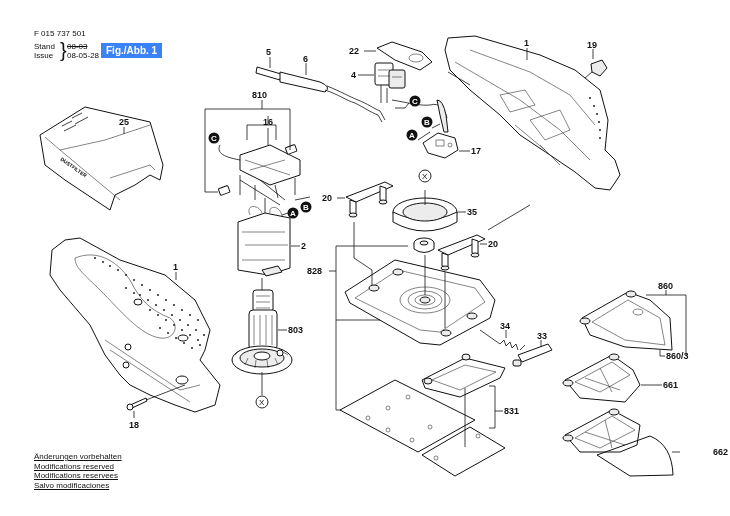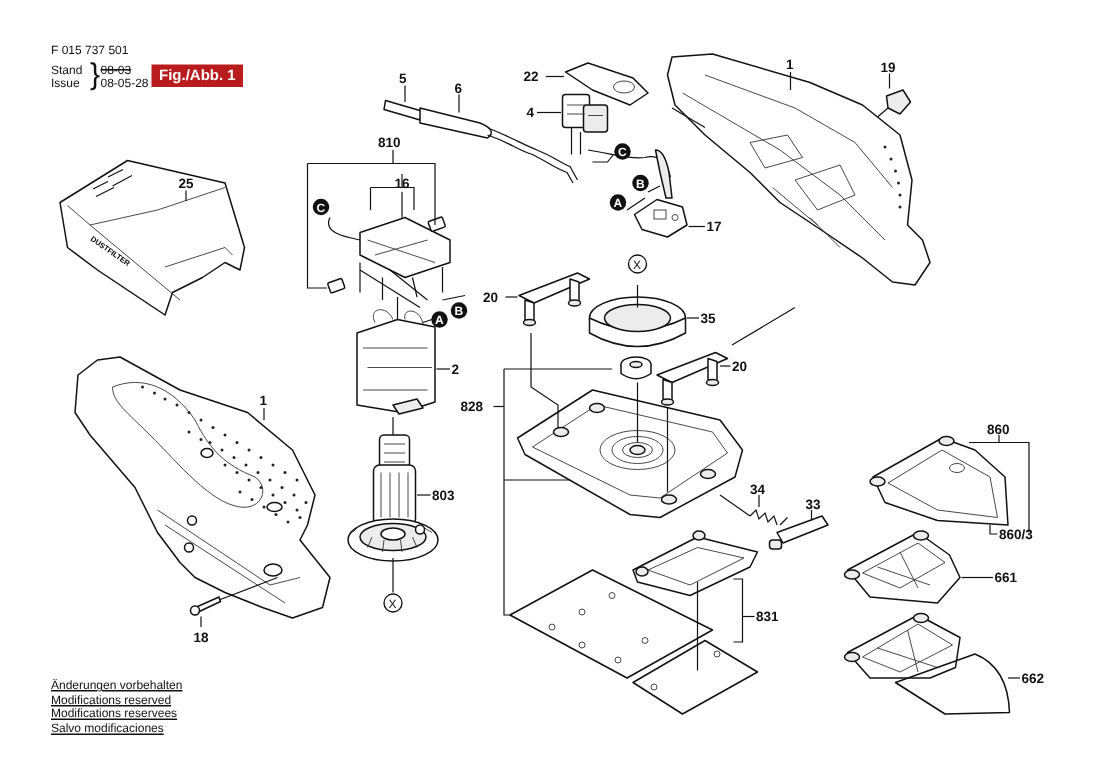--- a/index.html
+++ b/index.html
@@ -1,20 +1,20 @@
 <!DOCTYPE html>
 <html><head>
 <meta charset="utf-8">
 <style>
   html, body { margin: 0; padding: 0; background: #ffffff; }
   body { width: 730px; height: 516px; position: relative; overflow: hidden;
          font-family: "Liberation Sans", sans-serif; color: #111; }
   .abs { position: absolute; }
   .hdr { font-size: 8px; line-height: 10px; }
-  .fig-badge { background: #b91c1c; color: #fff; font-weight: bold; font-size: 10px;
+  .fig-badge { background: #3b82f6; color: #fff; font-weight: bold; font-size: 10px;
                padding: 1px 5px; line-height: 13px; }
   .strike { text-decoration: line-through; }
   .footer { font-size: 8px; line-height: 9.5px; text-decoration: underline; }
   .lbl { position: absolute; font-size: 9px; font-weight: bold; line-height: 10px; white-space: nowrap; }
   svg#diagram { position: absolute; left: 0; top: 0; }
   .ol { fill: #fff; stroke: #111; stroke-width: 1; stroke-linejoin: round; }
   .ol2 { fill: #ececec; stroke: #111; stroke-width: 1; stroke-linejoin: round; }
   .ln { fill: none; stroke: #111; stroke-width: 0.8; }
   .thin { fill: none; stroke: #333; stroke-width: 0.6; }
   .dot { fill: #222; }
@@ -375,19 +375,19 @@
 <div class="lbl" style="left:587px; top:40px;">19</div>
 <div class="lbl" style="left:129px; top:420px;">18</div>
 <div class="lbl" style="left:322px; top:193px;">20</div>
 <div class="lbl" style="left:488px; top:239px;">20</div>
 <div class="lbl" style="left:349px; top:46px;">22</div>
 <div class="lbl" style="left:119px; top:117px;">25</div>
 <div class="lbl" style="left:537px; top:331px;">33</div>
 <div class="lbl" style="left:500px; top:321px;">34</div>
 <div class="lbl" style="left:467px; top:207px;">35</div>
 <div class="lbl" style="left:663px; top:380px;">661</div>
-<div class="lbl" style="left:681px; top:447px;">662</div>
+<div class="lbl" style="left:713px; top:447px;">662</div>
 <div class="lbl" style="left:288px; top:325px;">803</div>
 <div class="lbl" style="left:252px; top:90px;">810</div>
 <div class="lbl" style="left:307px; top:266px;">828</div>
 <div class="lbl" style="left:504px; top:406px;text-align:right;">831</div>
 <div class="lbl" style="left:658px; top:281px;">860</div>
 <div class="lbl" style="left:666px; top:351px;">860/3</div>
 
 </body></html>

